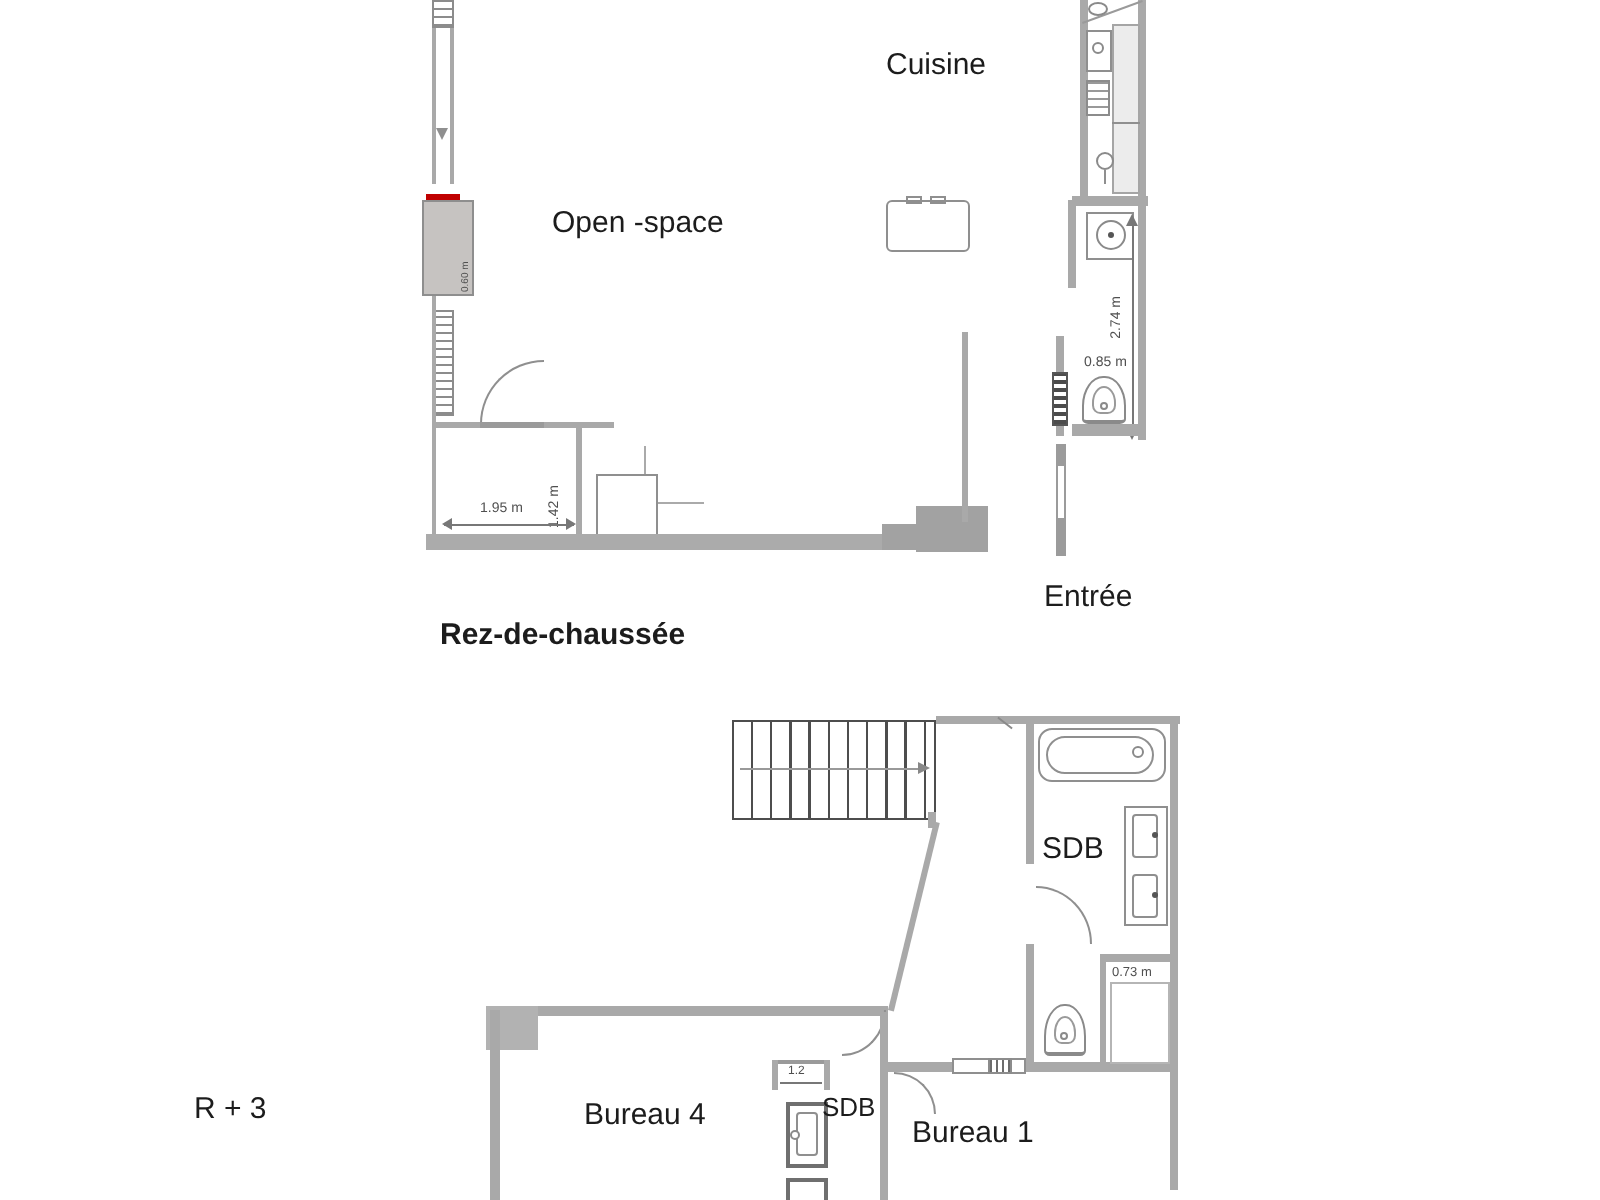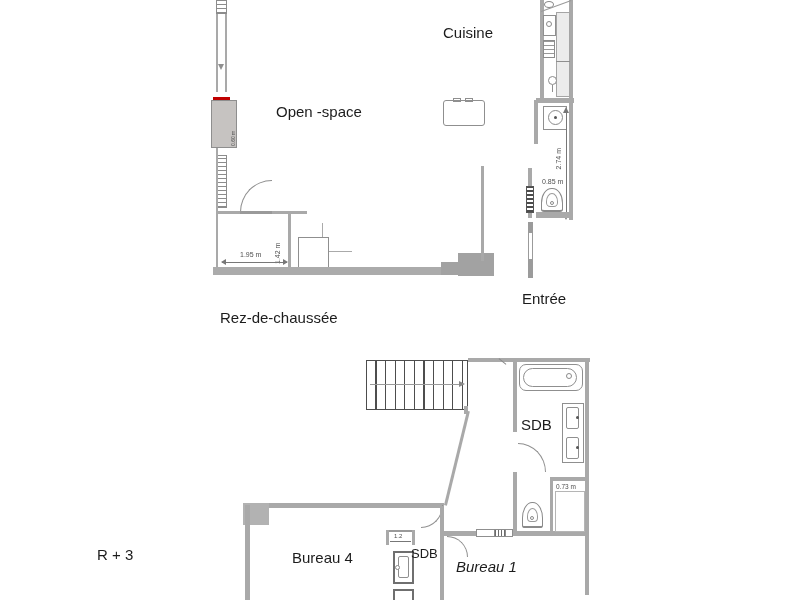--- a/index.html
+++ b/index.html
@@ -115,21 +115,21 @@
     <div class="hatch-dark" style="left:526px;top:186px;width:8px;height:27px;"></div>
     <div class="dim" style="left:542px;top:178px;">0.85 m</div>
     <div class="toilet-outer" style="left:541px;top:188px;width:22px;height:24px;"></div>
     <div class="toilet-inner" style="left:546px;top:193px;width:12px;height:14px;"></div>
     <div class="toilet-dot" style="left:550px;top:201px;"></div>
     <div class="wall" style="left:536px;top:212px;width:37px;height:6px;"></div>
 
     <div class="lbl" style="left:443px;top:24px;">Cuisine</div>
     <div class="lbl" style="left:276px;top:103px;">Open -space</div>
     <div class="lbl" style="left:484px;top:290px;margin-left:38px;">Entrée</div>
-    <div class="lbl" style="left:220px;top:309px;">Rez-de-chaussée</div>
+    <div class="lbl" style="left:220px;top:309px;font-weight:bold;">Rez-de-chaussée</div>
   </div>
 
   <div class="abs" style="inset:0;">
 
     <div class="stairs" style="left:366px;top:360px;width:102px;height:50px;"></div>
     <div class="line" style="left:370px;top:384px;width:90px;height:1px;background:#999;"></div>
     <div class="tri" style="left:459px;top:381px;border-top:3px solid transparent;border-bottom:3px solid transparent;border-left:6px solid #888;"></div>
 
     <div class="wall" style="left:468px;top:358px;width:122px;height:4px;"></div>
     <div class="line" style="left:498px;top:361px;width:9px;height:1px;background:#8a8a8a;transform:rotate(38deg);"></div>
@@ -178,17 +178,17 @@
     <div class="toilet-inner" style="left:527px;top:508px;width:11px;height:14px;"></div>
     <div class="toilet-dot" style="left:530px;top:516px;"></div>
     <div class="wall" style="left:550px;top:477px;width:3px;height:55px;"></div>
     <div class="wall" style="left:553px;top:477px;width:33px;height:4px;"></div>
     <div class="dim" style="left:556px;top:483px;font-size:6.5px;">0.73 m</div>
     <div class="fix" style="left:555px;top:491px;width:30px;height:41px;border-color:#b5b5b5;background:transparent;"></div>
 
     <div class="lbl" style="left:521px;top:416px;">SDB</div>
     <div class="lbl" style="left:292px;top:549px;">Bureau 4</div>
     <div class="lbl" style="left:411px;top:546px;font-size:13px;">SDB</div>
-    <div class="lbl" style="left:456px;top:558px;font-style:italic;">Bureau 1</div>
+    <div class="lbl" style="left:456px;top:558px;">Bureau 1</div>
     <div class="lbl" style="left:97px;top:546px;">R + 3</div>
   </div>
 
 </div>
 
 </body></html>

